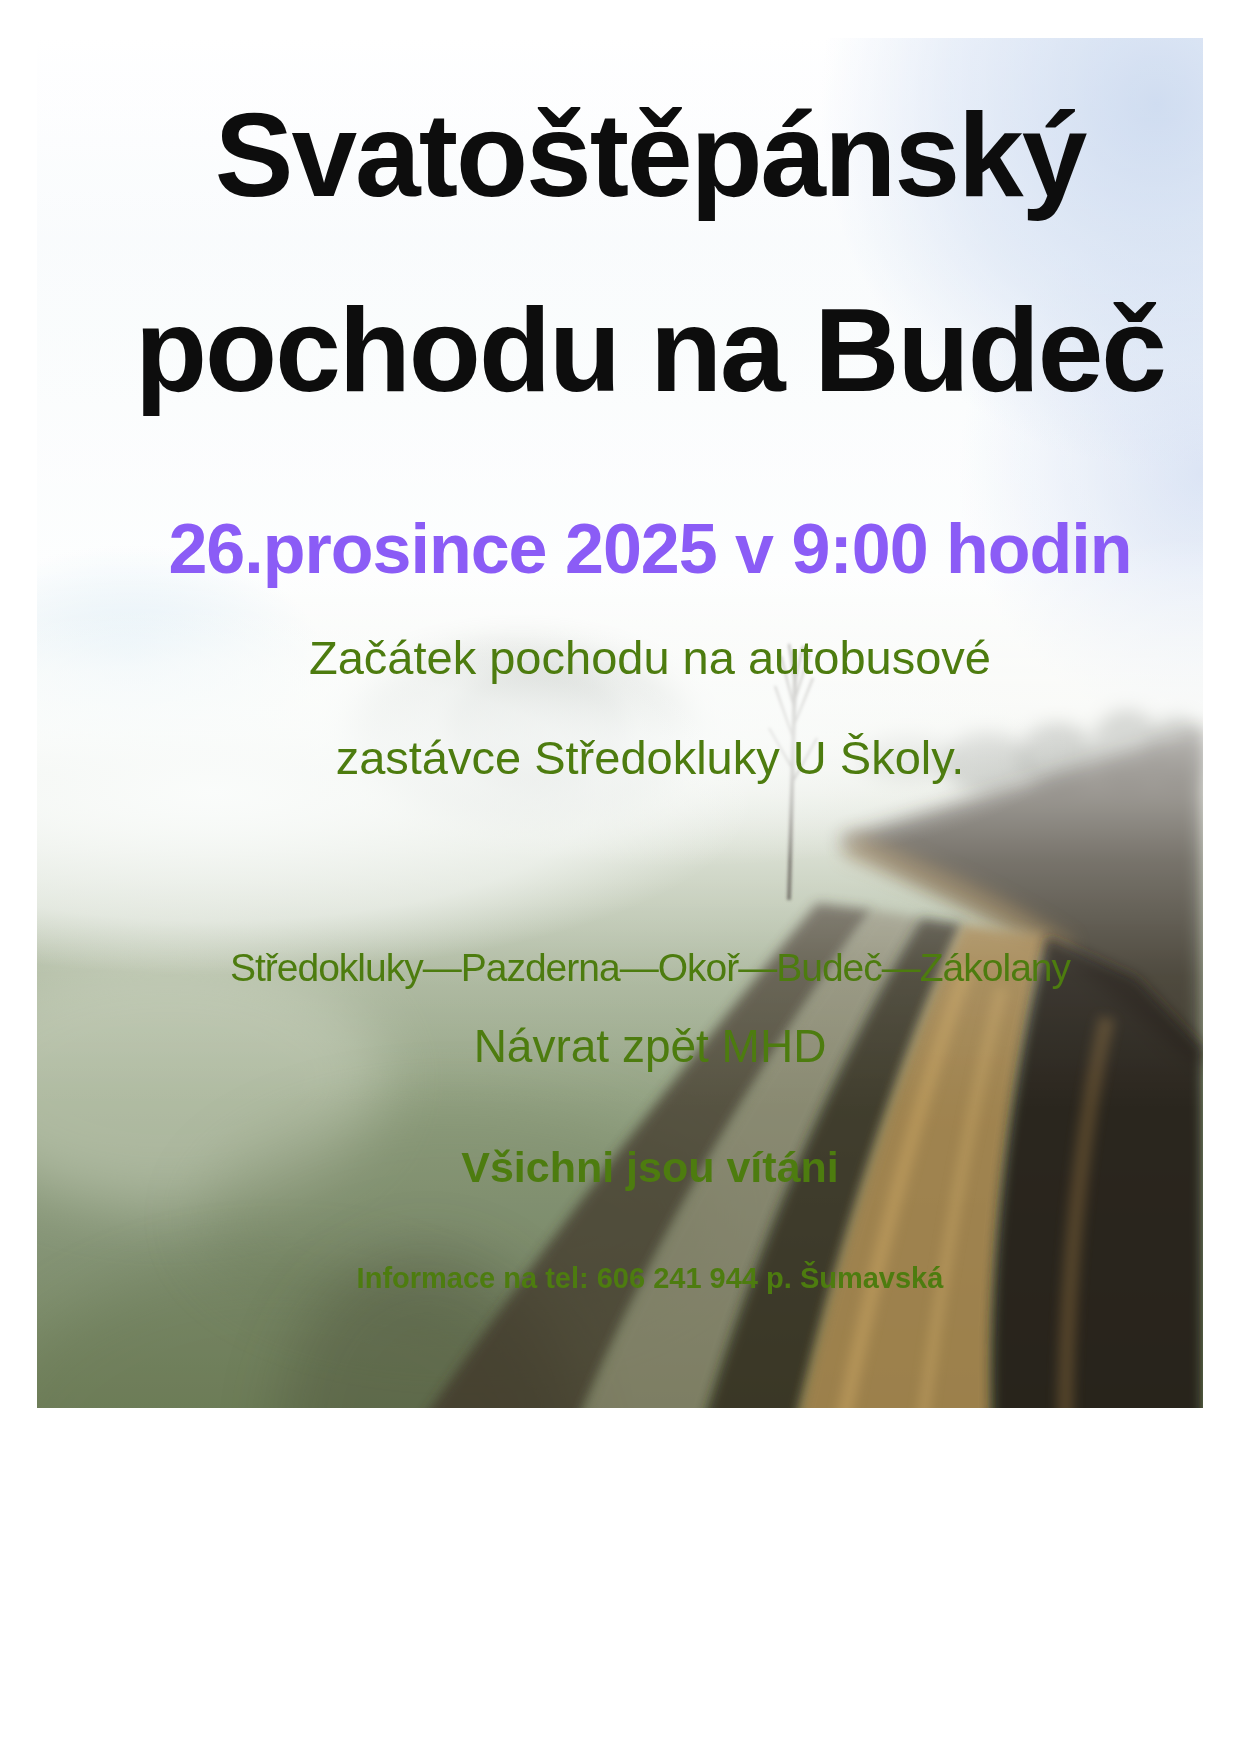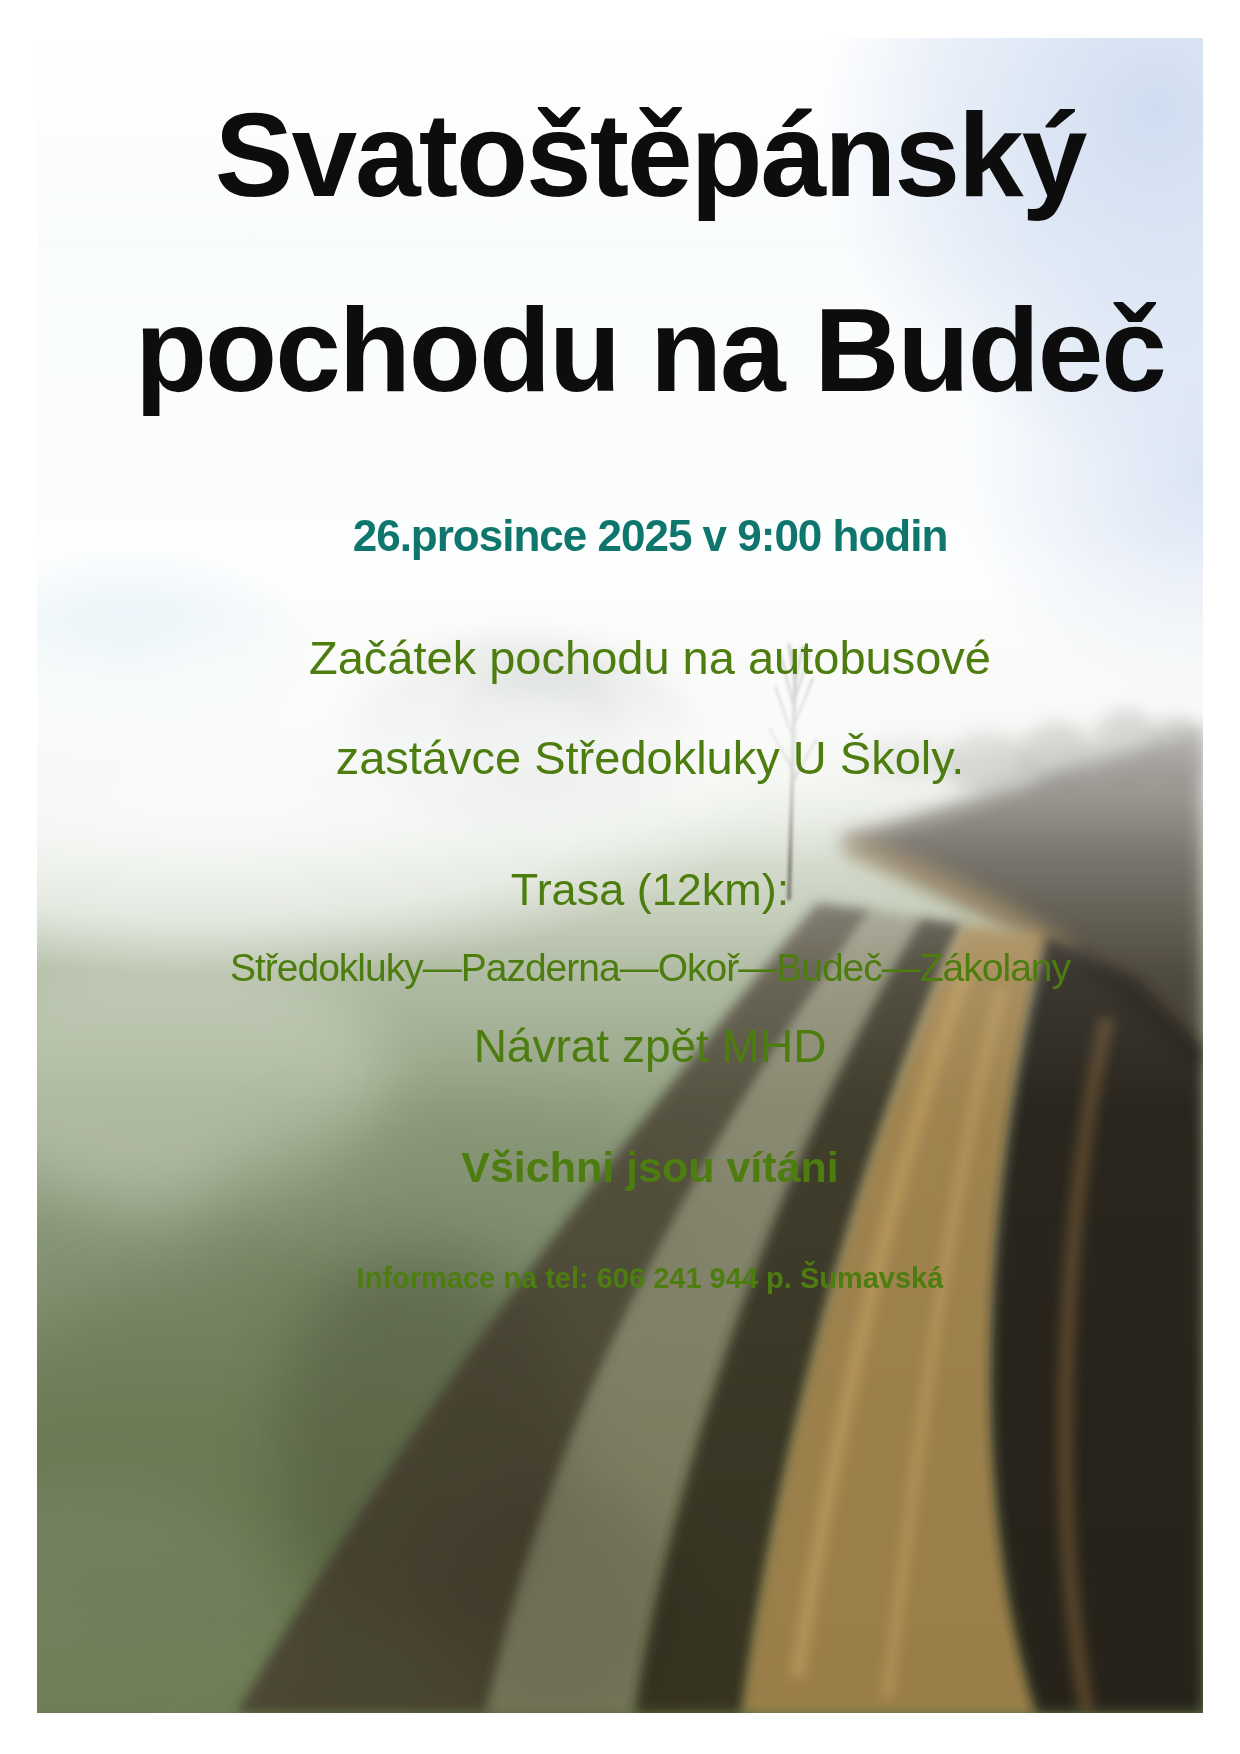--- a/index.html
+++ b/index.html
@@ -1,18 +1,18 @@
 <!DOCTYPE html>
 <html><head>
 <meta charset="utf-8">
 <style>
   html,body{margin:0;padding:0;background:#ffffff;}
   .page{
     position:relative;
-    width:1240px;height:1754px;
+    width:1240px;height:1408px;
     background:#ffffff;
     overflow:hidden;
     font-family:"Liberation Sans", sans-serif;
   }
 
   
   .photo{position:absolute;left:37px;top:38px;width:1166px;height:1675px;overflow:hidden;}
   .photo-base{
     position:absolute;inset:0;
     background:linear-gradient(180deg,
@@ -53,21 +53,21 @@
   .text-layer{position:absolute;inset:0;z-index:10;}
   .line{
     position:absolute;left:60px;width:1180px;
     text-align:center;line-height:1;
     color:#4d7c0f;
     white-space:nowrap;
   }
   .title{font-size:118px;font-weight:bold;letter-spacing:-2px;color:#0d0d0d;}
   .t1{top:96px;}
   .t2{top:291px;}
-  .date{top:514px;font-size:44px;font-weight:bold;letter-spacing:-1px;color:#0f766e;}
+  .date{top:514px;font-size:70px;font-weight:bold;letter-spacing:-1px;color:#8b5cf6;}
   .body47{font-size:47px;font-weight:normal;}
   .start1{top:634px;}
   .start2{top:734px;text-align:center;}
   .trasa{top:867px;font-size:45px;font-weight:normal;}
   .route{top:948px;font-size:39px;font-weight:normal;letter-spacing:-1px;}
   .navrat{top:1023px;font-size:46px;font-weight:normal;}
   .welcome{top:1146px;font-size:43px;font-weight:bold;}
   .contact{top:1264px;font-size:29px;font-weight:bold;}
 </style>
 </head>
@@ -142,20 +142,19 @@
 
     <div class="fog"></div>
   </div>
 
   <div class="text-layer">
     <div class="line title t1">Svatoštěpánský</div>
     <div class="line title t2">pochodu na Budeč</div>
     <div class="line date">26.prosince 2025 v 9:00 hodin</div>
     <div class="line body47 start1">Začátek pochodu na autobusové</div>
     <div class="line body47 start2">zastávce Středokluky U Školy.</div>
-    <div class="line trasa">Trasa (12km):</div>
     <div class="line route">Středokluky—Pazderna—Okoř—Budeč—Zákolany</div>
     <div class="line welcome">Všichni jsou vítáni</div>
     <div class="line navrat">Návrat zpět MHD</div>
     <div class="line contact">Informace na tel: 606 241 944 p. Šumavská</div>
   </div>
 
 </div>
 
 </body></html>

